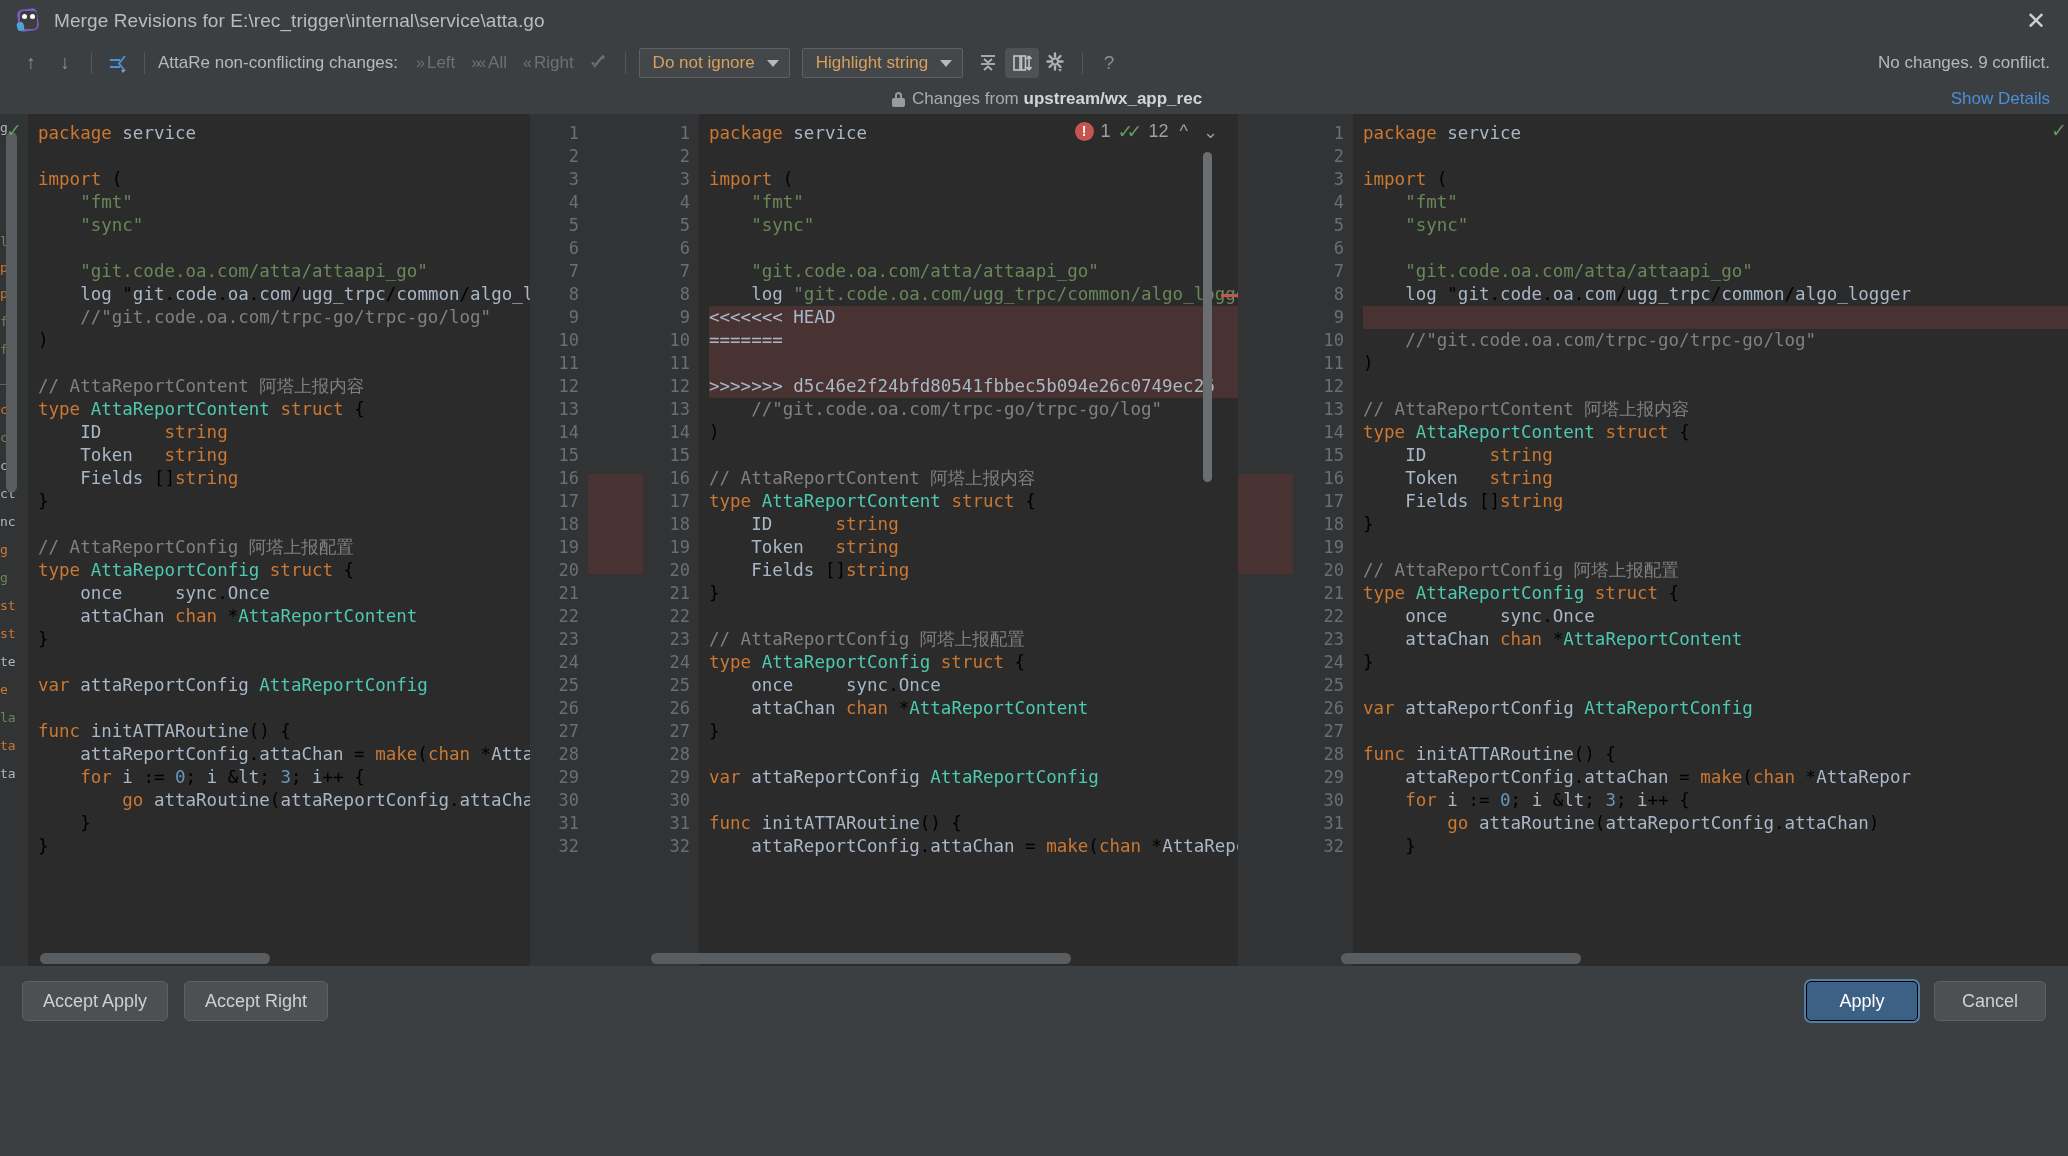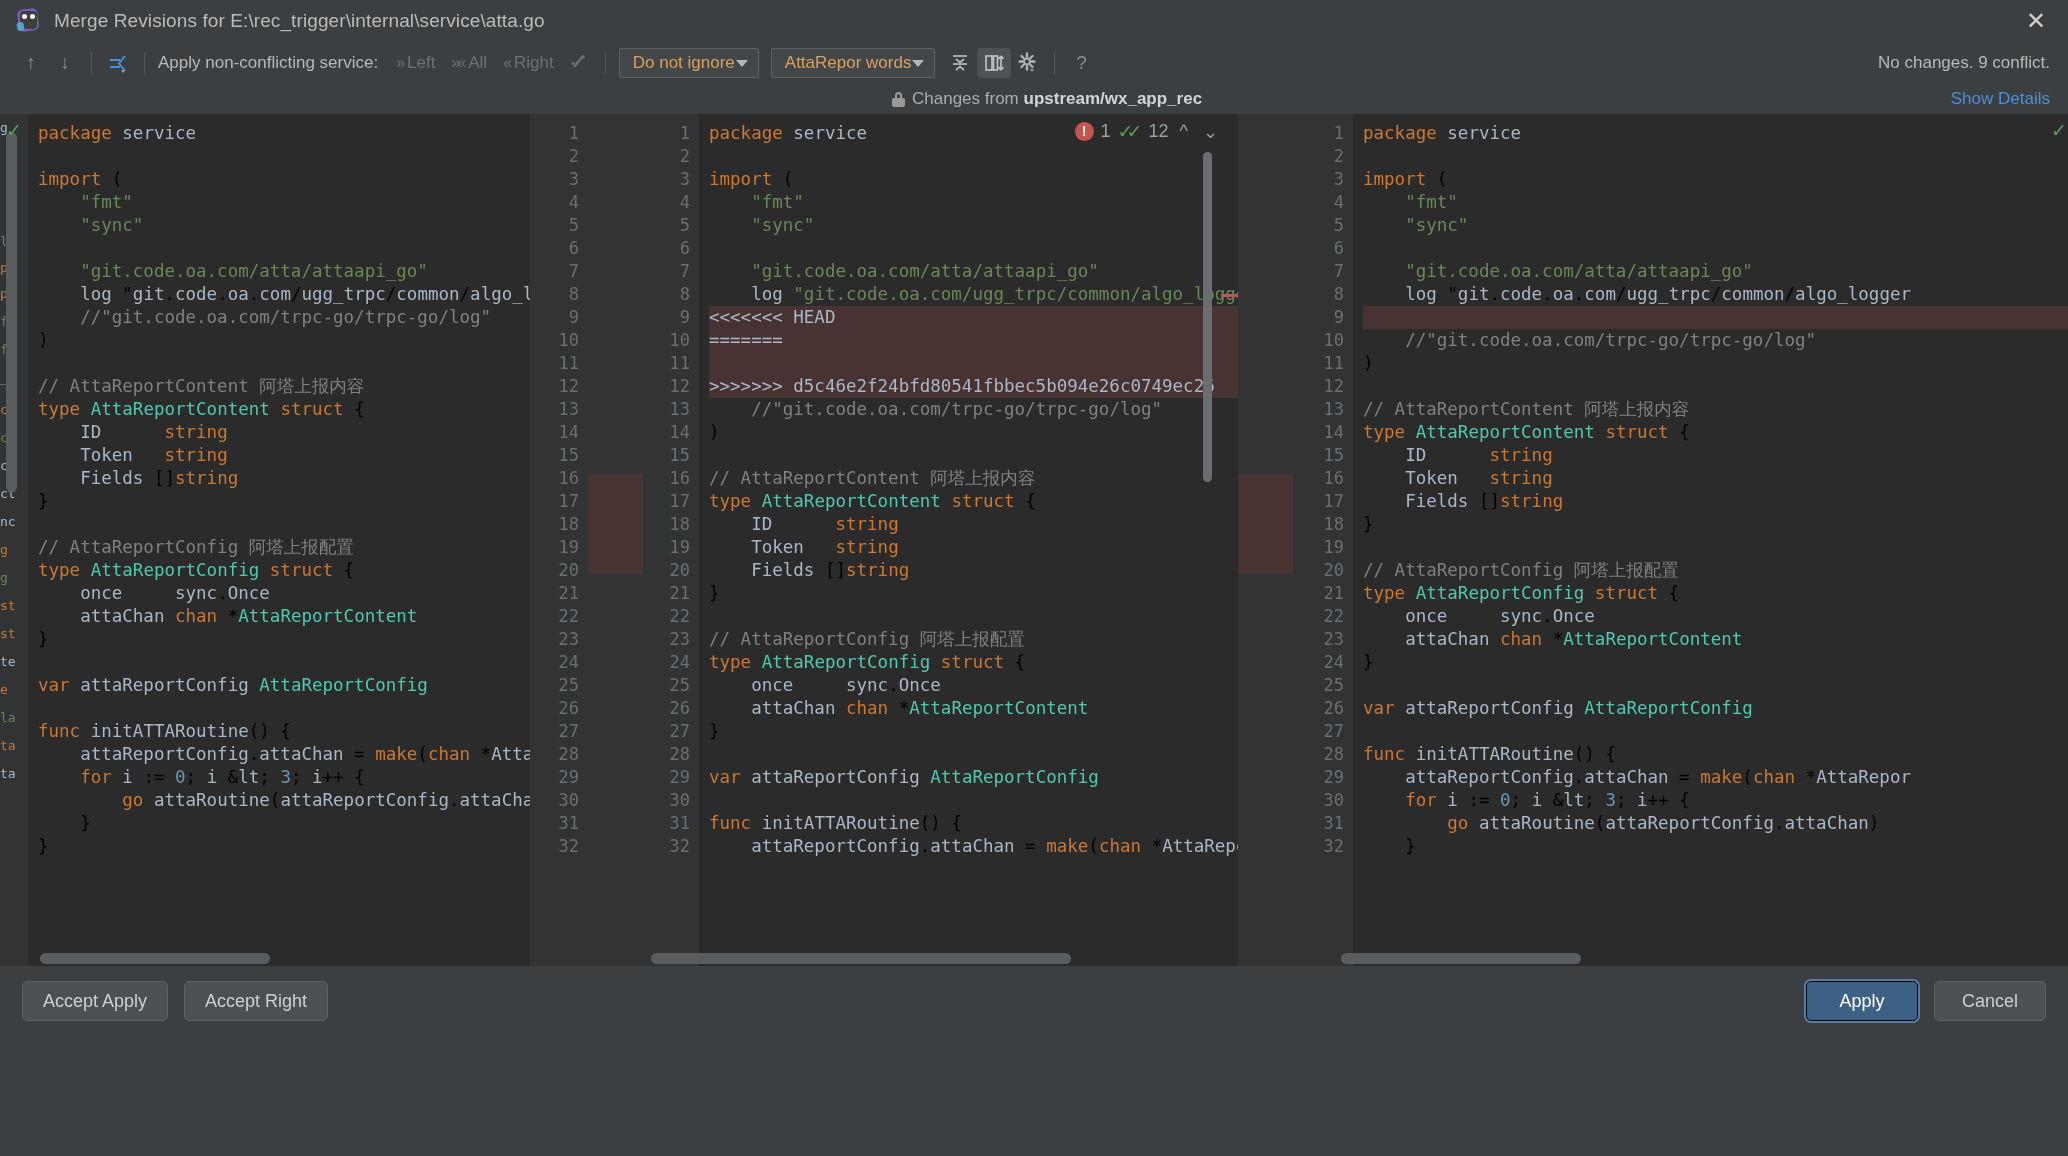--- a/index.html
+++ b/index.html
@@ -33,21 +33,21 @@
   }
   .tb-icon { width: 34px; height: 30px; display:flex; align-items:center; justify-content:center; color:#8c8f91; font-size:19px; }
   .tb-icon.blue { color:#4a90d9; }
   .tb-icon svg { display:block; }
   .tb-sep { width:1px; height:22px; background:#555859; margin:0 9px; flex:0 0 1px; }
   .tb-label { font-size:17px; color:#b8b8b8; margin: 0 10px 0 4px; white-space:nowrap; }
   .tb-action { display:flex; align-items:center; gap:5px; font-size:17px; color:#6e7173; padding:0 8px; white-space:nowrap; }
   .tb-action .chev { font-size:16px; color:#6e7173; letter-spacing:-3px; }
   .combo {
     height: 30px; border:1px solid #5e6163; border-radius:2px; background:#43474a;
-    display:flex; align-items:center; padding:0 10px 0 13px; gap:1px; margin-left:4px; margin-right:8px;
+    display:flex; align-items:center; padding:0 10px 0 13px; gap:12px; margin-left:4px; margin-right:8px;
     font-size:17px; color:#d9a05b; white-space:nowrap;
   }
   .combo .caret { width:0;height:0;border-left:6px solid transparent;border-right:6px solid transparent;border-top:7px solid #b8b8b8; }
   .tb-icon.active { background:#4e5254; border-radius:4px; color:#c2c5c7; }
   .tb-status { margin-left:auto; font-size:17px; color:#b8b8b8; white-space:nowrap; padding-right:4px; }
 
   
   .headers { height: 30px; flex:0 0 30px; display:flex; background:#3c3f41; }
   .hdr { display:flex; align-items:center; height:30px; overflow:hidden; }
   .hdr-left { width: 870px; flex:0 0 870px; padding-left: 16px; gap: 0; margin-top: 41px; }
@@ -163,21 +163,21 @@
     <div class="tb-sep"></div>
     <div class="tb-icon blue">
       <svg width="21" height="21" viewBox="0 0 21 21">
         <path d="M2 7 H12" stroke="#4a90d9" stroke-width="2" fill="none"></path>
         <path d="M2 14 H12" stroke="#4a90d9" stroke-width="2" fill="none"></path>
         <path d="M17 3 L11 10.5 L17 18" stroke="#4a90d9" stroke-width="2" fill="none"></path>
         <path d="M13 17 l4 0 l-2 3 z" fill="#9aa0a3"></path>
       </svg>
     </div>
     <div class="tb-sep"></div>
-    <div class="tb-label">Apply non-conflicting service:</div>
+    <div class="tb-label">AttaRe non-conflicting changes:</div>
     <div class="tb-action">
       <span class="chev">»</span>
       <span>Left</span>
     </div>
     <div class="tb-action">
       <span class="chev">»«</span>
       <span>All</span>
     </div>
     <div class="tb-action">
       <span class="chev">«</span>
@@ -188,21 +188,21 @@
         <path d="M13 4 L5 14" stroke="#6e7173" stroke-width="2.2" fill="none"></path>
         <path d="M14 2 v4 M12 4 h4 M4 9 v3 M2.5 10.5 h3" stroke="#6e7173" stroke-width="1.4" fill="none"></path>
       </svg>
     </div>
     <div class="tb-sep"></div>
     <div class="combo">
       <span>Do not ignore</span>
       <span class="caret"></span>
     </div>
     <div class="combo">
-      <span>AttaRepor words</span>
+      <span>Highlight string</span>
       <span class="caret"></span>
     </div>
     <div class="tb-icon">
       <svg width="22" height="22" viewBox="0 0 22 22">
         <path d="M4 4 H18" stroke="#b0b3b5" stroke-width="1.8"></path>
         <path d="M7 7 l4 3.5 l4 -3.5" stroke="#b0b3b5" stroke-width="1.8" fill="none"></path>
         <path d="M4 12 H18" stroke="#b0b3b5" stroke-width="1.8"></path>
         <path d="M7 18 l4 -3.5 l4 3.5" stroke="#b0b3b5" stroke-width="1.8" fill="none"></path>
       </svg>
     </div>

